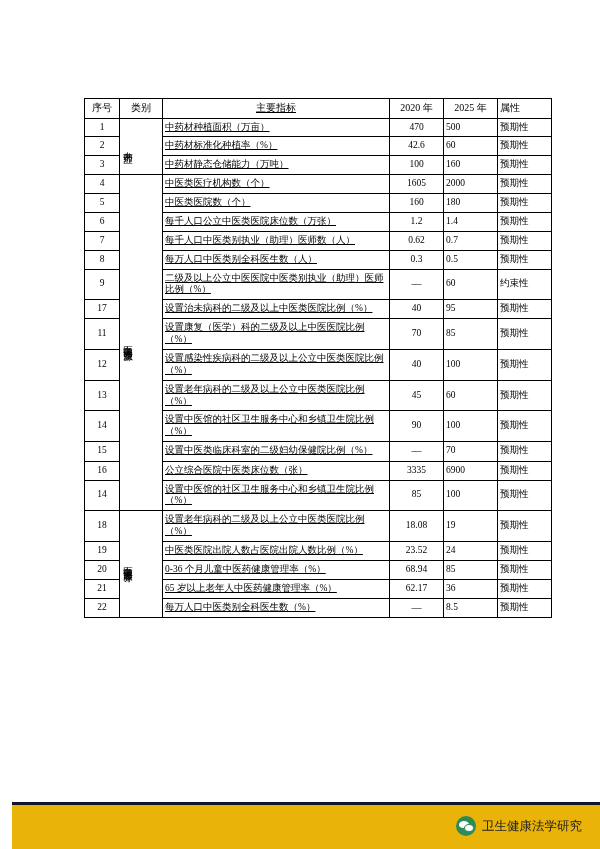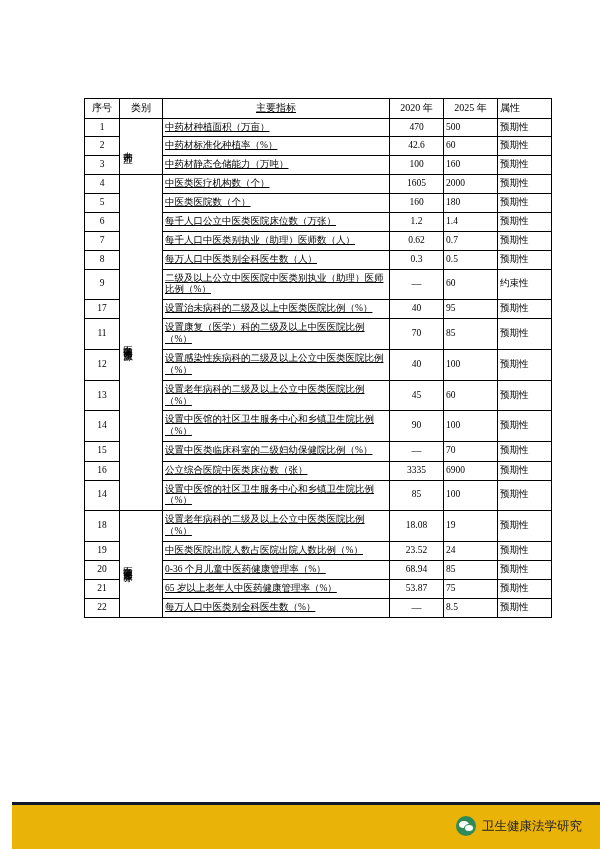--- a/index.html
+++ b/index.html
@@ -293,22 +293,22 @@
         <tr>
           <td class="c-no">20</td>
           <td class="c-ind">0-36 个月儿童中医药健康管理率（%）</td>
           <td class="c-y1">68.94</td>
           <td class="c-y2">85</td>
           <td class="c-attr">预期性</td>
         </tr>
         <tr>
           <td class="c-no">21</td>
           <td class="c-ind">65 岁以上老年人中医药健康管理率（%）</td>
-          <td class="c-y1">53.87</td>
-          <td class="c-y2">75</td>
+          <td class="c-y1">62.17</td>
+          <td class="c-y2">36</td>
           <td class="c-attr">预期性</td>
         </tr>
         <tr>
           <td class="c-no">22</td>
           <td class="c-ind">每万人口中医类别全科医生数（%）</td>
           <td class="c-y1 dash">—</td>
           <td class="c-y2">8.5</td>
           <td class="c-attr">预期性</td>
         </tr>
       </tbody>

